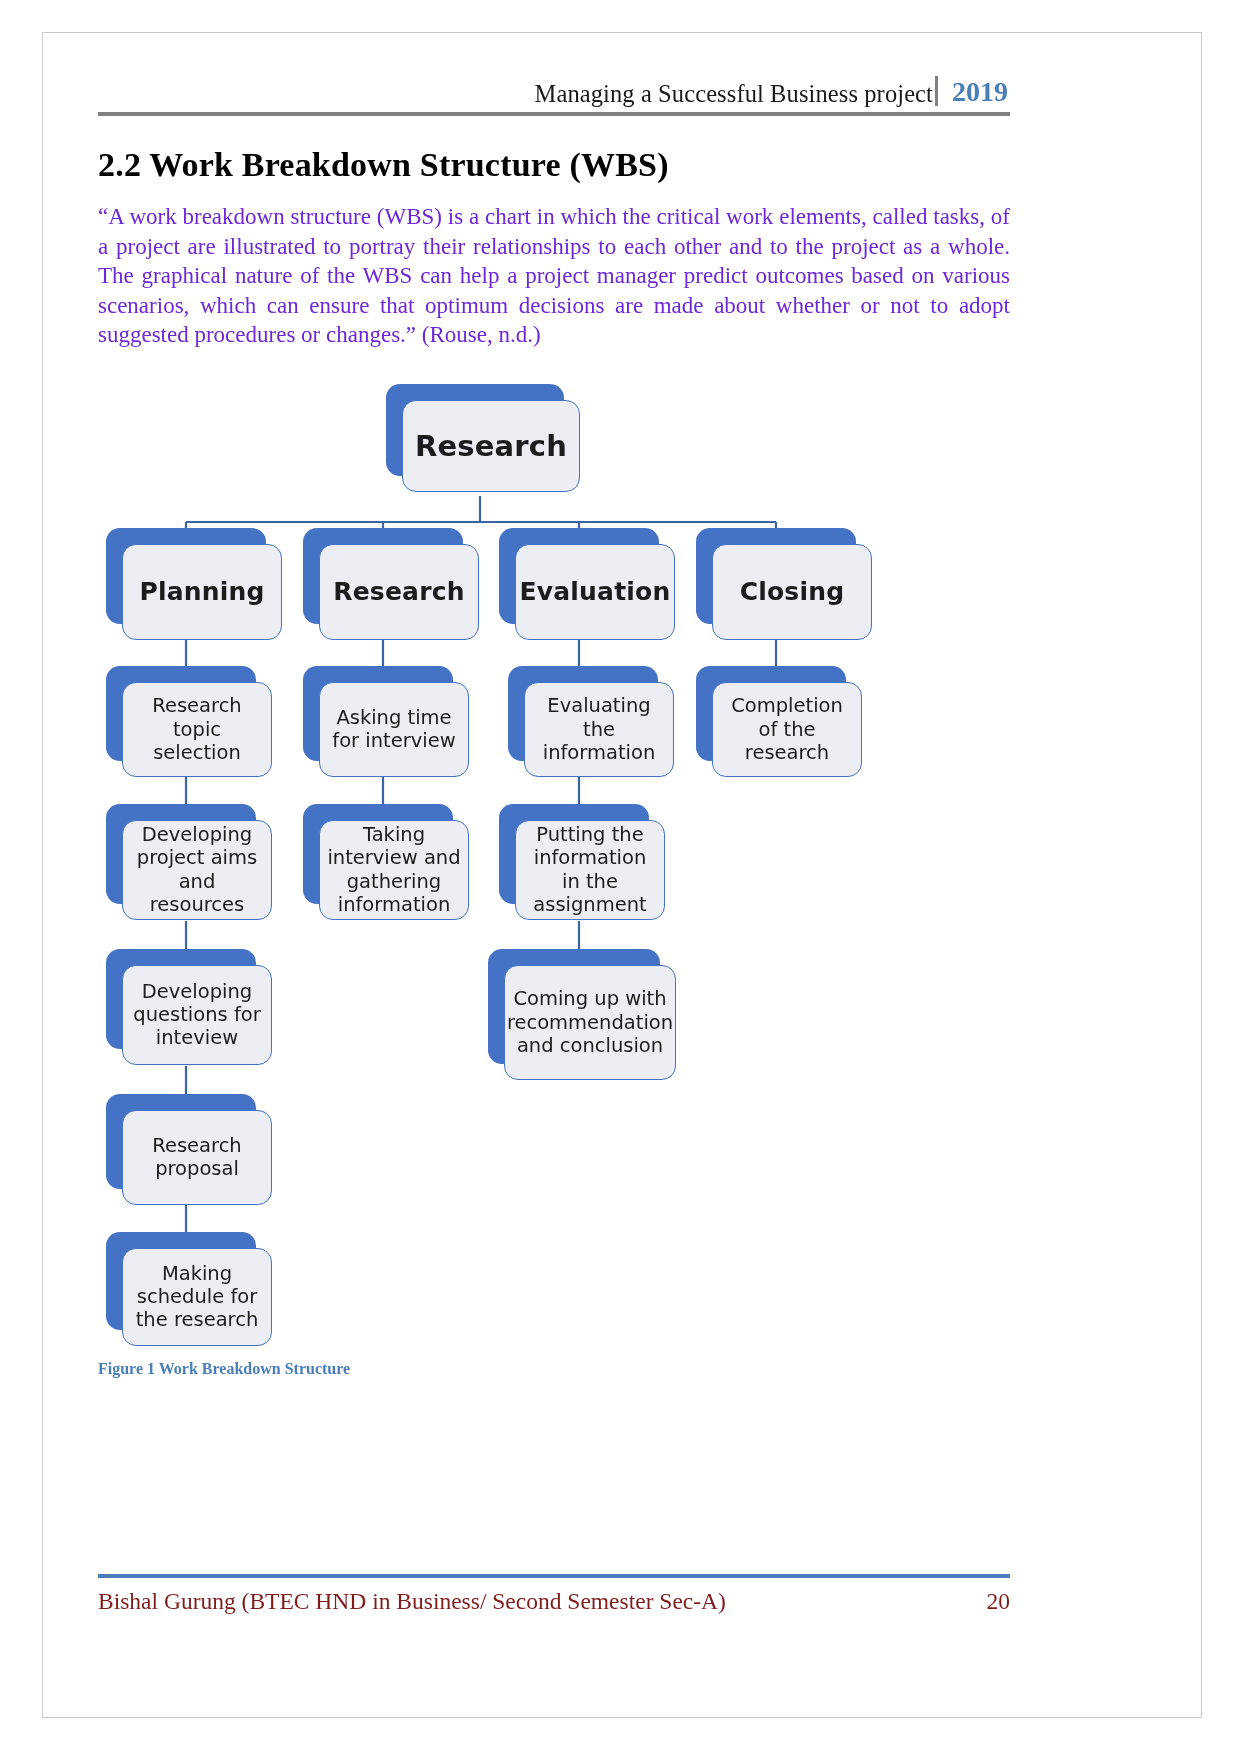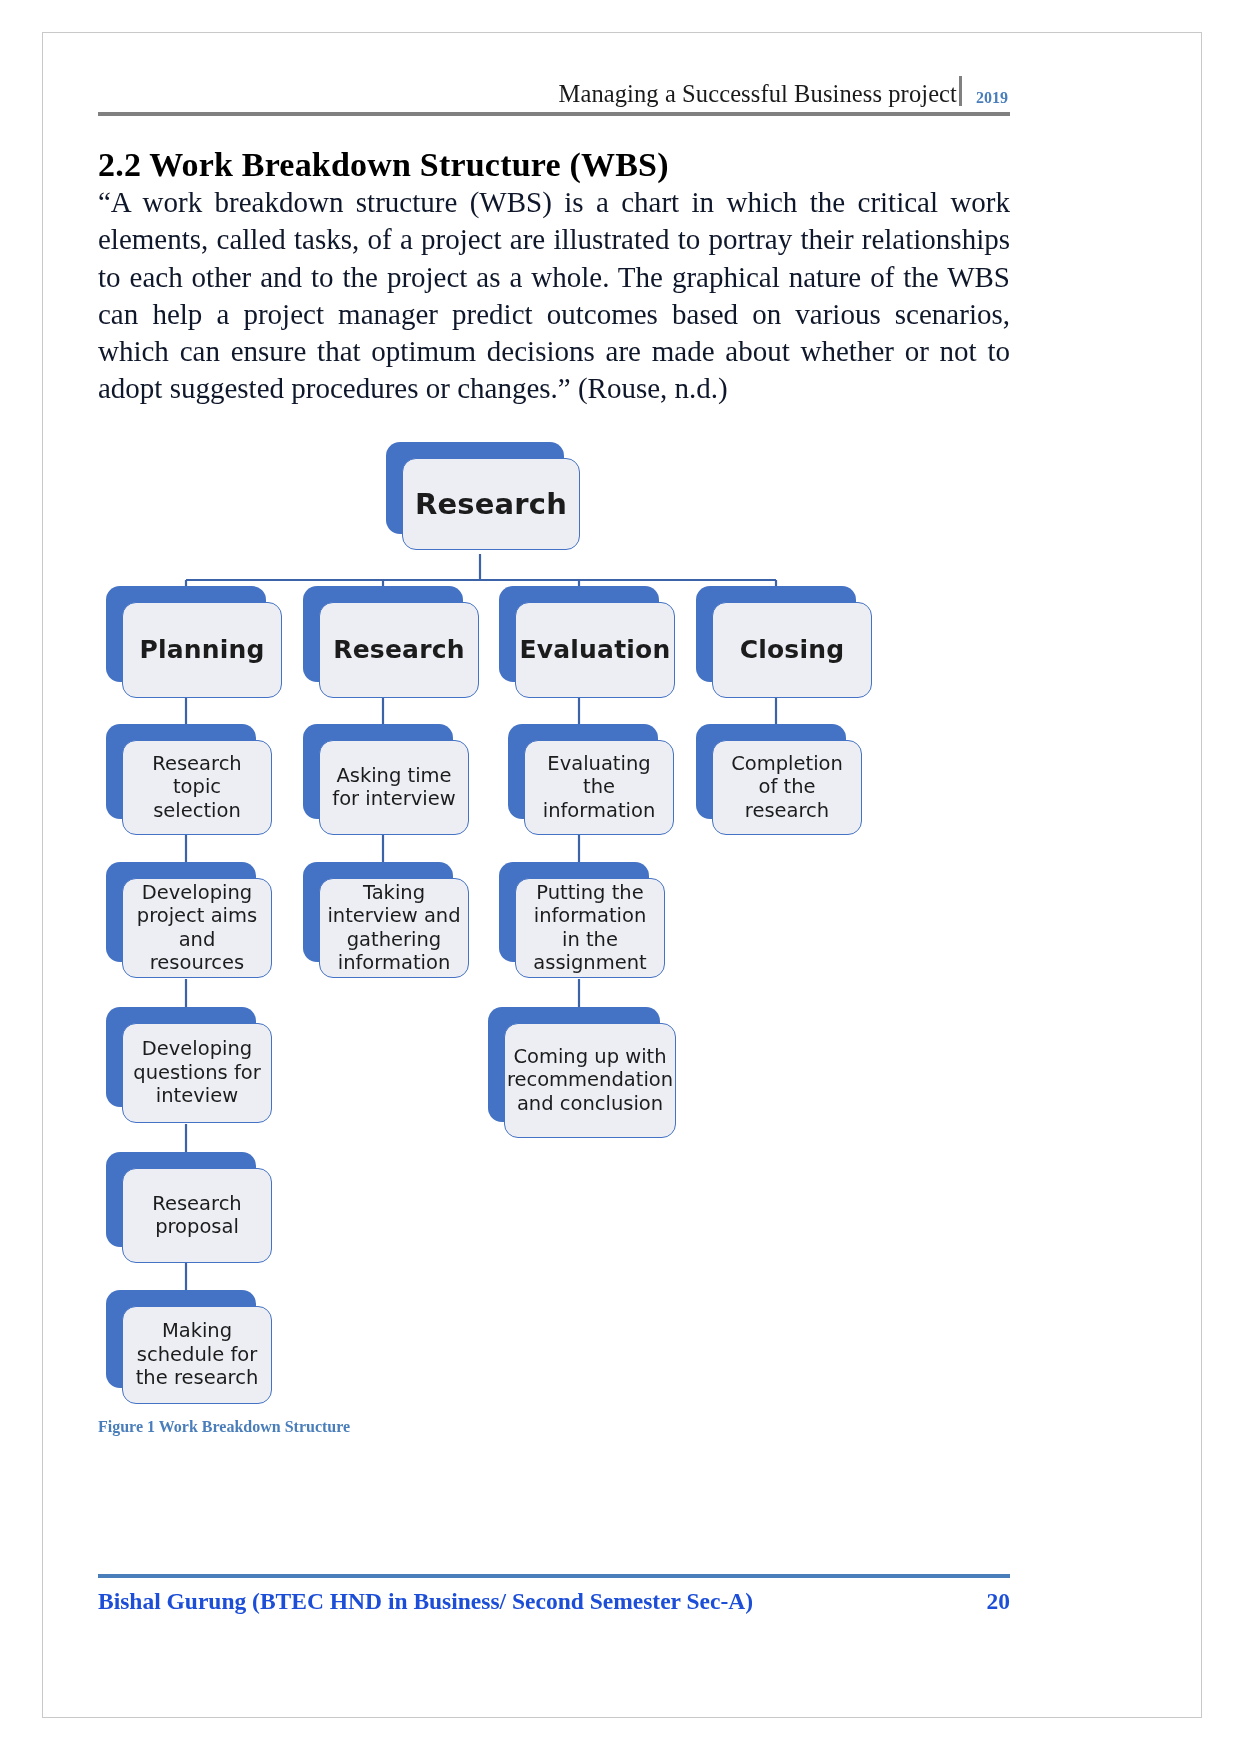--- a/index.html
+++ b/index.html
@@ -41,44 +41,45 @@
     padding-right: 2px;
     line-height: 1;
   }
   .hdr-sep {
     width: 3px;
     height: 30px;
     background: #808080;
     margin-right: 14px;
   }
   .hdr-year {
-    font-size: 16px;
+    font-size: 28px;
     font-weight: bold;
     color: #4a7ebb;
     line-height: 1;
   }
   .hdr-rule {
     height: 4px;
     background: #808080;
     margin-top: 6px;
   }
   
   h2.sec {
     font-size: 34px;
     font-weight: bold;
     color: #000;
     margin-top: 30px;
     letter-spacing: .2px;
   }
   
   p.body {
-    font-size: 29px;
+    font-size: 23px;
     line-height: 1.285;
-    color: #0f172a;
+    color: #6d28d9;
     text-align: justify;
+    margin-top: 18px;
     text-justify: inter-word;
   }
   
   .diagram {
     position: relative;
     width: 912px;
     height: 980px;
     margin-top: 26px;
   }
   .svg-layer {
@@ -147,22 +148,21 @@
   .ftr-rule {
     height: 4px;
     background: #4a7ebb;
   }
   .ftr-row {
     display: flex;
     justify-content: space-between;
     align-items: flex-end;
     margin-top: 10px;
     font-size: 23.5px;
-    color: #1d4ed8;
-    font-weight: bold;
+    color: #7f1d1d;
   }
   .ftr-page { font-size: 23.5px; }
 </style>
 </head>
 <body>
 
 <div class="page">
   <div class="page-border"></div>
 
   <div class="content">

